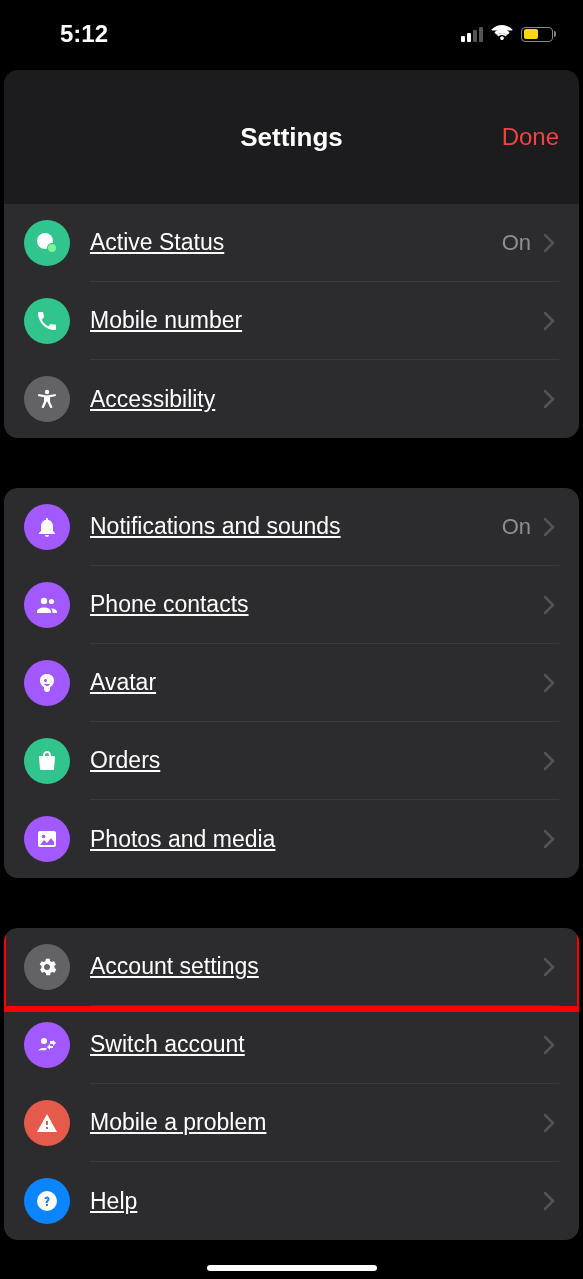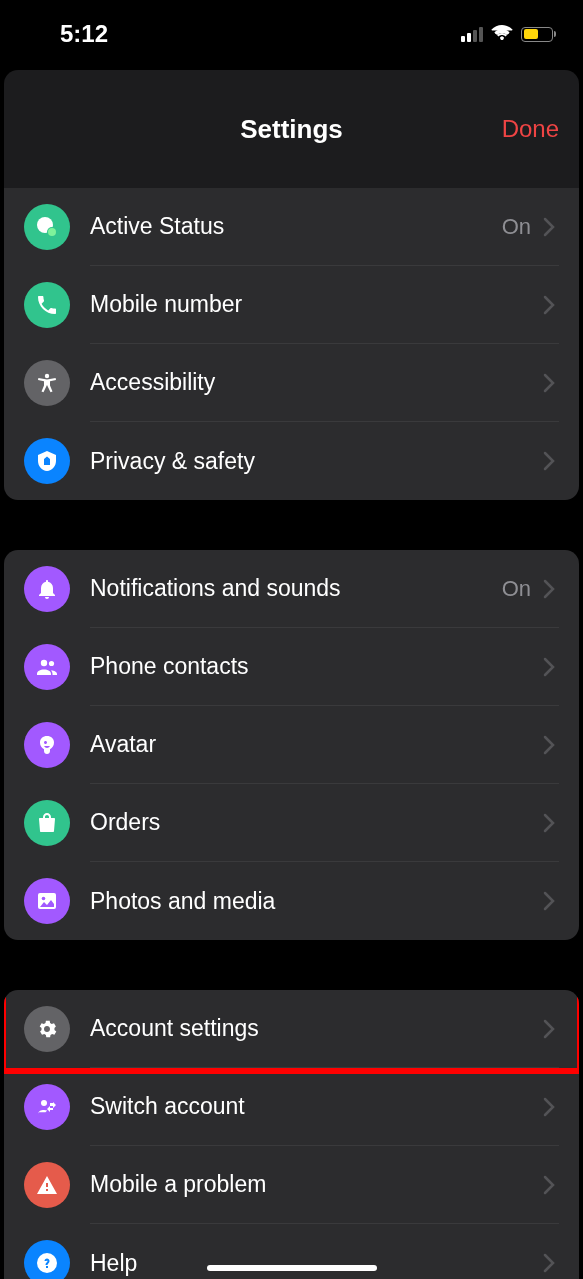--- a/index.html
+++ b/index.html
@@ -52,21 +52,21 @@
       content: '';
       position: absolute;
       right: -4px;
       width: 2.5px; height: 6px;
       background: #888;
       border-radius: 0 2px 2px 0;
     }
     .battery-fill { width: 55%; height: 100%; background: #ffd60a; border-radius: 2px; }
 
     .modal-header {
-      height: 118px;
+      height: 134px;
       display: flex;
       align-items: center;
       justify-content: center;
       position: relative;
       background: #1c1c1e;
       border-radius: 14px 14px 0 0;
       margin: 10px 4px 0 4px;
     }
     .modal-title {
       font-size: 26px;
@@ -117,20 +117,21 @@
       min-height: 78px;
       margin-left: 20px;
       border-bottom: 1px solid #3a3a3c;
       padding-right: 4px;
     }
     .row:last-child .row-body { border-bottom: none; }
     .row-label {
       font-size: 23px;
       font-weight: 400;
       color: #fff;
+      text-decoration: underline;
     }
     .row-right {
       display: flex;
       align-items: center;
       gap: 12px;
     }
     .row-value {
       font-size: 22px;
       color: #8e8e93;
       text-align: right;
@@ -249,37 +250,20 @@
         <span class="row-label">Accessibility</span>
         <div class="row-right">
           <span class="chevron">
               <svg viewBox="0 0 12 20">
                 <path d="M2 2l8 8-8 8" stroke="#8e8e93" stroke-width="2.5" fill="none" stroke-linecap="round"></path>
               </svg>
             </span>
         </div>
       </div>
     </div>
-    <div class="row">
-      <div class="row-icon ic-blue">
-        <svg class="svgico" viewBox="0 0 24 24">
-            <path d="M12 2l9 4v6c0 5-3.8 9.7-9 10-5.2-.3-9-5-9-10V6l9-4zm-3 8v6h6v-6l-3-2.5L9 10z"></path>
-          </svg>
-      </div>
-      <div class="row-body">
-        <span class="row-label">Privacy &amp; safety</span>
-        <div class="row-right">
-          <span class="chevron">
-              <svg viewBox="0 0 12 20">
-                <path d="M2 2l8 8-8 8" stroke="#8e8e93" stroke-width="2.5" fill="none" stroke-linecap="round"></path>
-              </svg>
-            </span>
-        </div>
-      </div>
-    </div>
   </div>
 
   <div class="section">
     <div class="row">
       <div class="row-icon ic-purple">
         <svg class="svgico" viewBox="0 0 24 24">
             <path d="M12 22c1.1 0 2-.9 2-2h-4c0 1.1.9 2 2 2zm6-6V11c0-3.1-2-5.6-5-6.3V4c0-.6-.4-1-1-1s-1 .4-1 1v.7C8 5.4 6 7.9 6 11v5l-2 2v1h16v-1l-2-2z"></path>
           </svg>
       </div>
       <div class="row-body">

